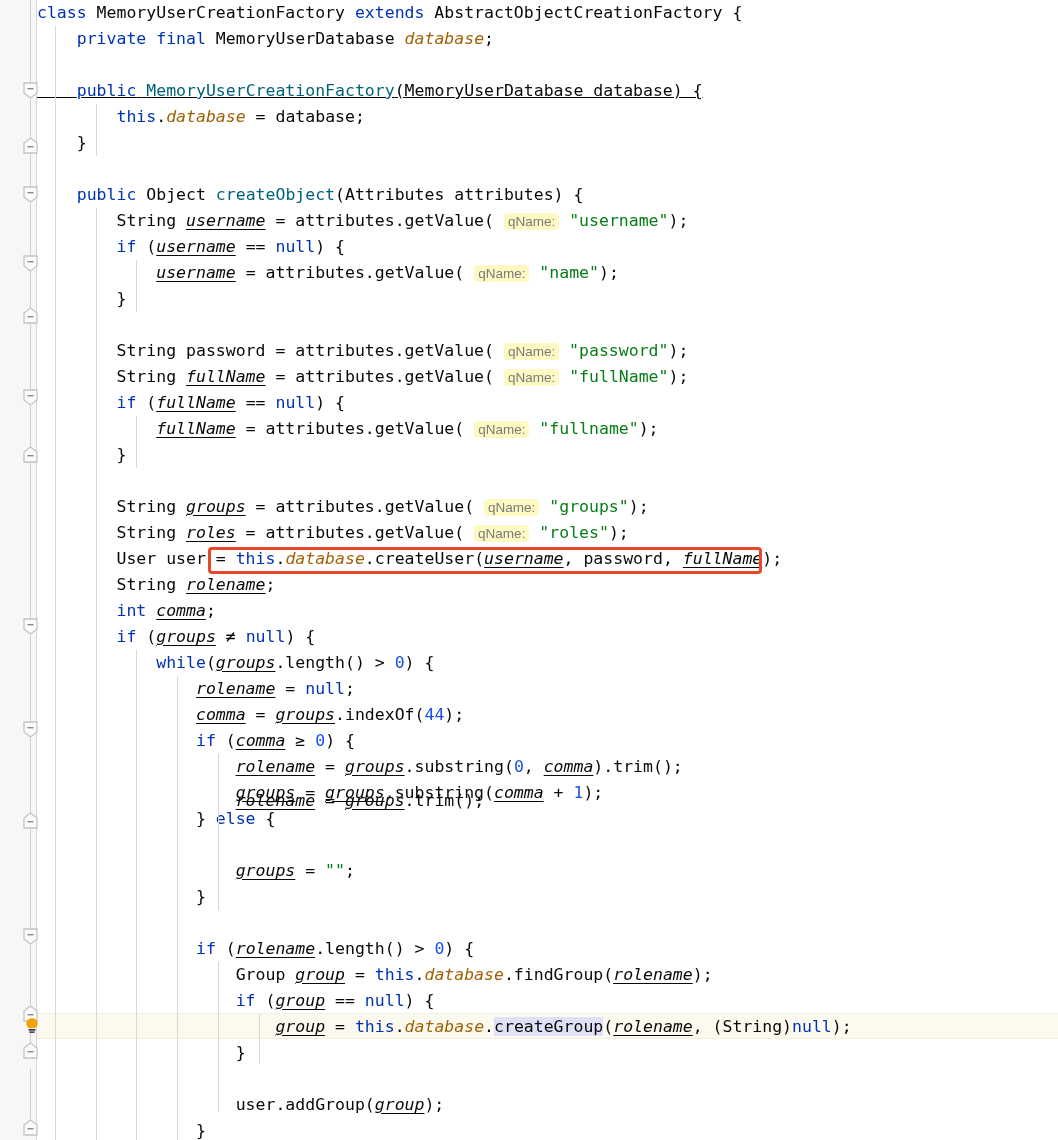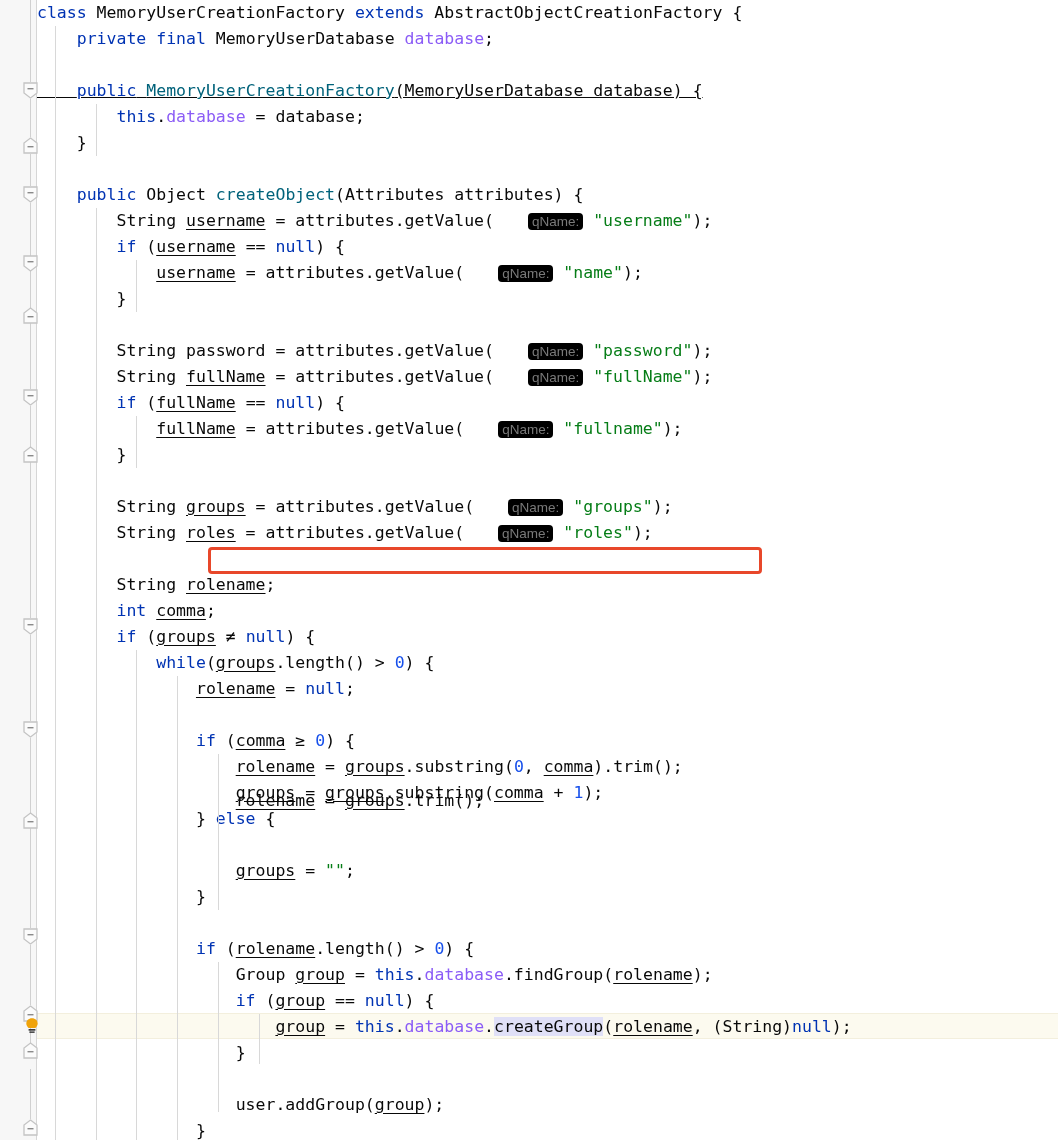--- a/index.html
+++ b/index.html
@@ -98,36 +98,35 @@
     letter-spacing: 0px;
     white-space: pre;
     color: #080808;
     z-index: 3;
     font-family: "DejaVu Sans Mono", "Liberation Mono", monospace;
   }
 
   
   .kw   { color: #0033b3; }           
   .mdecl{ color: #00627a; }           
-  .fld  { color: #8b5cf6; }           
+  .fld  { color: #a16207; font-style: italic; }           
   .str  { color: #067d17; }           
   .num  { color: #1750eb; }           
-  .und  { text-decoration: underline; text-underline-offset: 3px; }
+  .und  { text-decoration: underline; text-underline-offset: 3px; font-style: italic; }
   .sel  { background: #e0e0f7; }      
 
   
   .hint {
-    background: #000000;
+    background: #fef9c3;
     color: #7a7a7a;
     border-radius: 4px;
     padding: 1px 4px 1px 4px;
     font-size: 13.5px;
     font-family: "Liberation Sans", sans-serif;
     letter-spacing: 0px;
-    margin-left: 24px;
   }
 
   
   #redbox {
     position: absolute;
     border: 3px solid #e8472a;
     border-radius: 4px;
     box-sizing: border-box;
     z-index: 8;
     pointer-events: none;
@@ -202,31 +201,33 @@
     <div class="line" style="top:416px;">            <span class="und">fullName</span> = attributes.getValue( <span class="hint">qName:</span> <span class="str">"fullname"</span>);</div>
 
     <div class="line" style="top:442px;">        }</div>
 
     <div class="line" style="top:468px;"></div>
 
     <div class="line" style="top:494px;">        String <span class="und">groups</span> = attributes.getValue( <span class="hint">qName:</span> <span class="str">"groups"</span>);</div>
 
     <div class="line" style="top:520px;text-align:center;">        String <span class="und">roles</span> = attributes.getValue( <span class="hint">qName:</span> <span class="str">"roles"</span>);</div>
 
+    <div class="line" style="top:546px;">        User user = <span class="kw">this</span>.<span class="fld">database</span>.createUser(<span class="und">username</span>, password, <span class="und">fullName</span>);</div>
 
     <div class="line" style="top:572px;">        String <span class="und">rolename</span>;</div>
 
     <div class="line" style="top:598px;">        <span class="kw">int</span> <span class="und">comma</span>;</div>
 
     <div class="line" style="top:624px;">        <span class="kw">if</span> (<span class="und">groups</span> ≠ <span class="kw">null</span>) {</div>
 
     <div class="line" style="top:650px;text-align:center;">            <span class="kw">while</span>(<span class="und">groups</span>.length() &gt; <span class="num">0</span>) {</div>
 
     <div class="line" style="top:676px;">                <span class="und">rolename</span> = <span class="kw">null</span>;</div>
 
+    <div class="line" style="top:702px;">                <span class="und">comma</span> = <span class="und">groups</span>.indexOf(<span class="num">44</span>);</div>
 
     <div class="line" style="top:728px;">                <span class="kw">if</span> (<span class="und">comma</span> ≥ <span class="num">0</span>) {</div>
 
     <div class="line" style="top:754px;text-align:center;">                    <span class="und">rolename</span> = <span class="und">groups</span>.substring(<span class="num">0</span>, <span class="und">comma</span>).trim();</div>
 
     <div class="line" style="top:780px;">                    <span class="und">groups</span> = <span class="und">groups</span>.substring(<span class="und">comma</span> + <span class="num">1</span>);</div>
 
     <div class="line" style="top:806px;">                } <span class="kw">else</span> {</div>
 
     <div class="line" style="top:788px;">                    <span class="und">rolename</span> = <span class="und">groups</span>.trim();</div>

